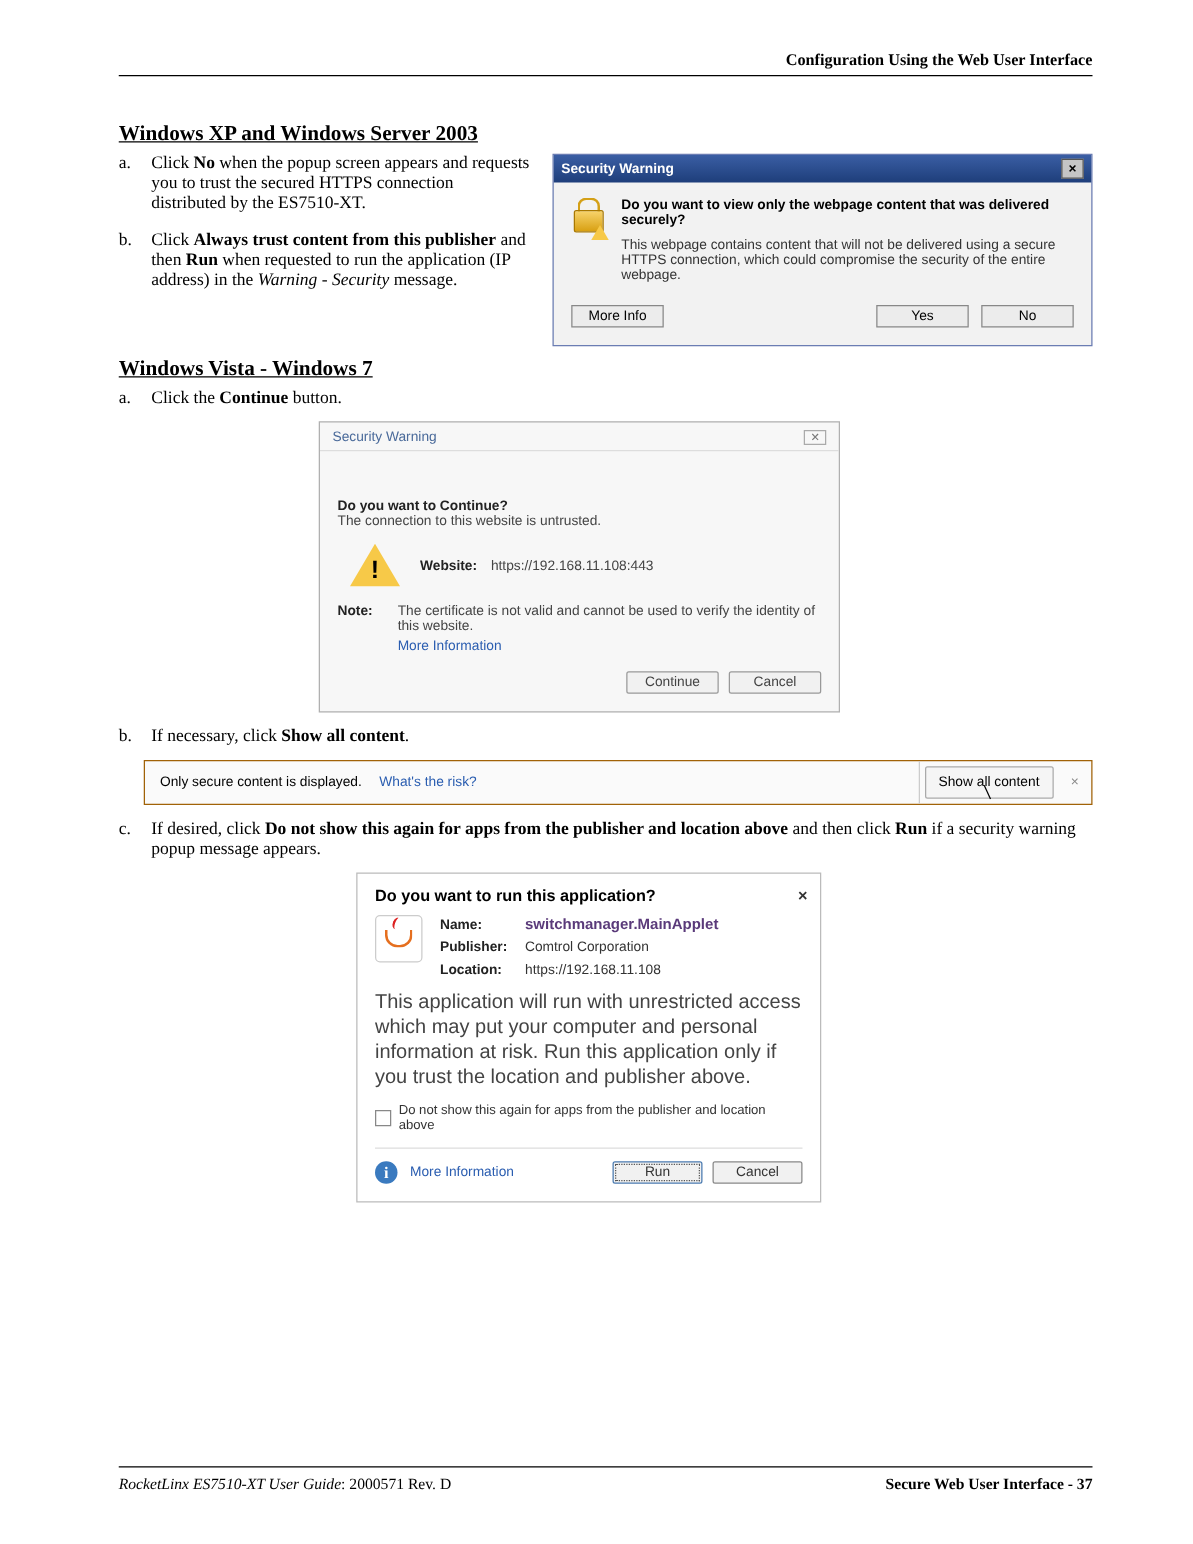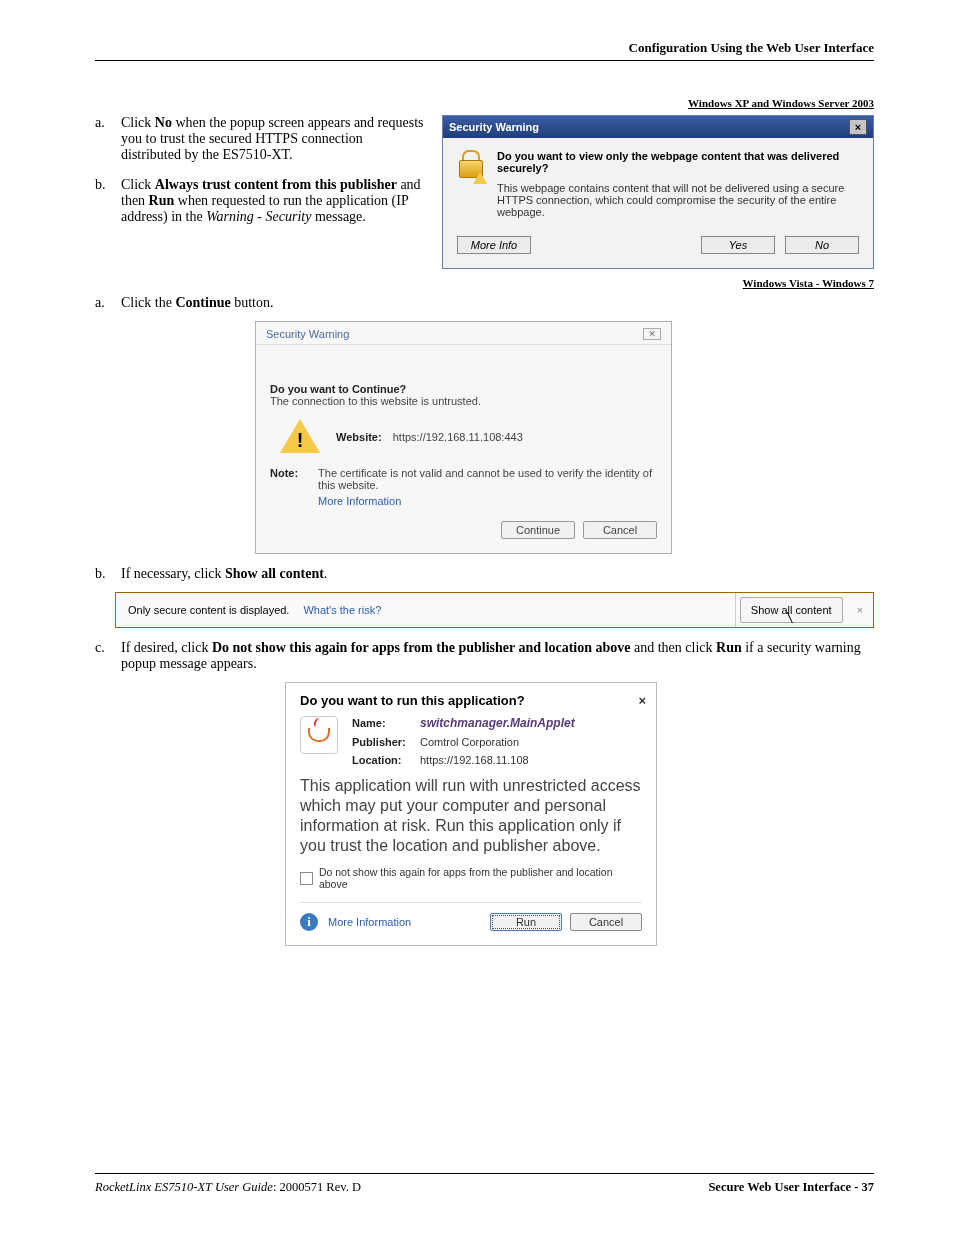--- a/index.html
+++ b/index.html
@@ -23,23 +23,22 @@
     font-weight: bold;
     font-size: 13px;
     padding-bottom: 4px;
     border-bottom: 1.5px solid #000;
     margin-bottom: 28px;
   }
   .content { flex: 1; }
   .section-title {
     font-weight: bold;
     text-decoration: underline;
-    font-size: 11px;
+    font-size: 17px;
     margin: 8px 0 6px 0;
-    text-align: right;
   }
   .ol-list { margin: 0; padding: 0; list-style: none; }
   .ol-item { display: flex; margin-bottom: 10px; }
   .ol-marker { width: 26px; flex: none; }
   .ol-body { flex: 1; }
   .tight .ol-item { margin-bottom: 6px; }
   .row { display: flex; align-items: flex-start; gap: 18px; }
   .text-col { flex: 1; }
   .bold { font-weight: bold; }
   .ital { font-style: italic; }
@@ -98,21 +97,20 @@
   .dlg-xp-q { font-weight: bold; margin-bottom: 8px; }
   .dlg-xp-msg { font-size: 11px; color: #333; }
   .dlg-xp-btnrow { display: flex; align-items: center; margin-top: 18px; gap: 10px; }
   .xp-btn {
     background: #ececec;
     border: 1px solid #888;
     padding: 2px 0;
     min-width: 72px;
     text-align: center;
     font-size: 11px;
-    font-style: italic;
   }
   .dlg-xp-btnrow .spacer { flex: 1; }
 
   
   .dlg-vista {
     width: 415px;
     margin: 10px 0 12px 160px;
     background: #f7f7f7;
     border: 1px solid #b0b0b0;
     font-family: 'Segoe UI', Tahoma, sans-serif;
@@ -228,21 +226,21 @@
   .java-cup::before {
     content:"";
     position:absolute;
     top:-10px; left:4px;
     width: 6px; height: 10px;
     border-left: 2px solid #d22;
     border-radius: 50%;
     transform: rotate(20deg);
   }
   .run-tbl { display: grid; grid-template-columns: 62px 1fr; row-gap: 6px; column-gap: 6px; align-items: baseline; }
-  .run-name-val { font-weight: bold; color: #5a3a7a; font-size: 12px; font-style: italic; }
+  .run-name-val { font-weight: bold; color: #5a3a7a; font-size: 12px; }
   .run-msg { font-size: 16px; color: #444; margin: 8px 0 10px; line-height: 1.25; }
   .run-chk { display: flex; align-items: center; gap: 6px; font-size: 10.5px; margin-bottom: 12px; }
   .chkbox { width: 11px; height: 11px; border: 1px solid #888; background: #fff; }
   .run-bot {
     border-top: 1px solid #ddd;
     padding-top: 10px;
     display: flex; align-items: center; gap: 10px;
   }
   .info-i {
     width: 18px; height: 18px; border-radius: 50%;

